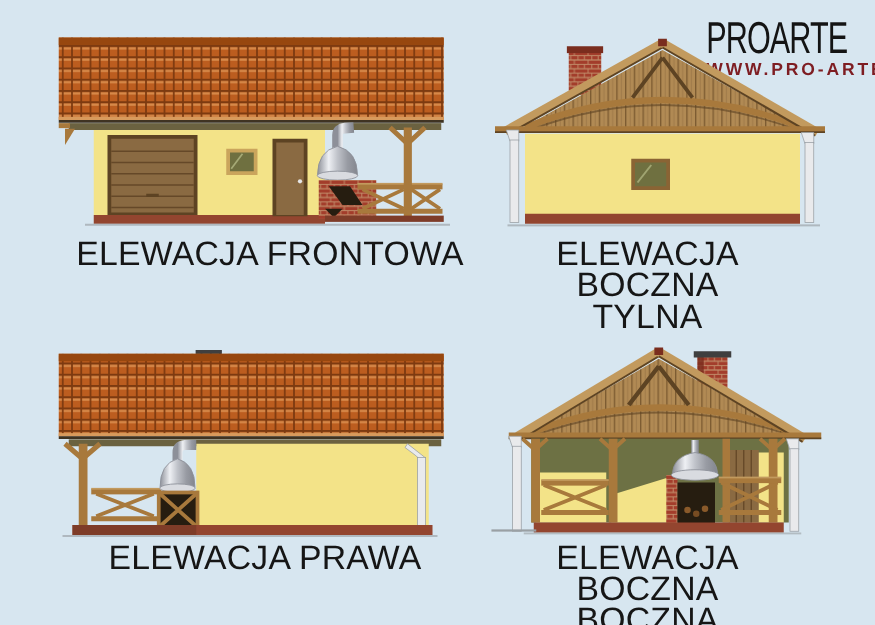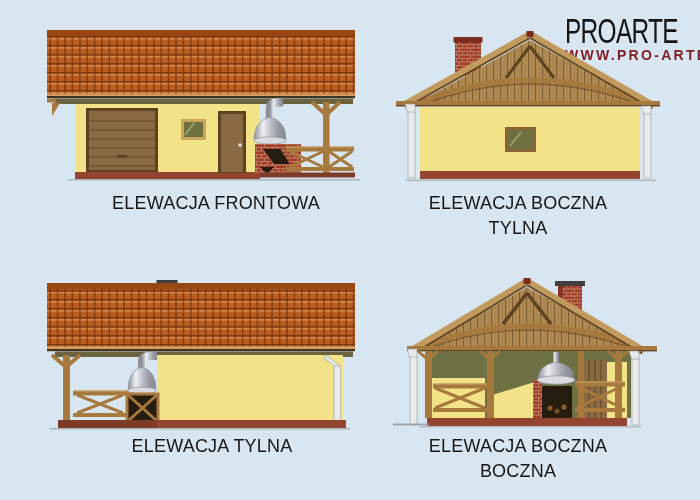--- a/index.html
+++ b/index.html
@@ -1,21 +1,21 @@
 <!DOCTYPE html>
 <html style="--bg: #d7e6f0; --ink: #161616; --logoInk: #141414; --logoRed: #7e1d22; --roofTile: #bc5d1f; --roofTileDark: #7d3a10; --roofTileHi: #d88a4a; --roofRidge: #97470f; --roofEdgeLight: #d89a5c; --fascia: #3f3322; --eaveBand: #6b6240; --wall: #f3e388; --plinth: #93452f; --plinthDark: #7e3c28; --woodDark: #5d4323; --door: #8a6a42; --doorLine: #654828; --woodMid: #a8793c; --woodHi: #c29a5e; --plank: #b18a54; --plankLine: #7d5c32; --brick: #a33d2b; --mortar: #c08a68; --interior: #6d7144; --glass: #6f7040; --glassFrame: #8a6434; --winFrameLight: #caa55c; --metalLight: #eef0f4; --metalDark: #8d9099; --spout: #e9eaec; --deck: #6a4a28; --dark: #261d10; --ground: #9aa0a4; --chimneyCap: #3f3f3f; --capRed: #7a2d1e;"><head>
 <meta charset="utf-8">
 <style>
   html,body{margin:0;padding:0;}
   body{font-family:"Liberation Sans", sans-serif;}
   #canvas{position:relative;width:700px;height:500px;overflow:hidden;
           background:var(--bg,#d7e6f0);}
   .figure{position:absolute;}
   .caption{position:absolute;text-align:center;color:var(--ink,#161616);
-           font-size:18px;line-height:25px;letter-spacing:.2px;}
+           font-size:27px;line-height:25px;letter-spacing:.2px;}
   .logo{position:absolute;left:565px;top:14px;width:132px;text-align:right;}
   .logo .brand{font-size:34px;line-height:32px;font-weight:400;color:var(--logoInk,#141414);
                letter-spacing:-1px;transform:scaleX(.72) scaleY(1.05);transform-origin:left top;white-space:nowrap;}
   .logo .url{font-size:14px;font-weight:bold;letter-spacing:2.3px;color:var(--logoRed,#7e1d22);
              margin-top:1px;white-space:nowrap;}
   
   .p-tiles{fill:url(#tiles)} .p-planks{fill:url(#planks)} .p-bricks{fill:url(#bricks)}
   .f-metal{fill:url(#metalGrad)} .s-metal{stroke:url(#metalGrad);fill:none}
   .f-tile{fill:var(--roofTile)} .f-tileD{fill:var(--roofTileDark)} .f-tileH{fill:var(--roofTileHi)}
   .f-ridge{fill:var(--roofRidge)} .f-edge{fill:var(--roofEdgeLight)} .f-fascia{fill:var(--fascia)}
@@ -296,21 +296,21 @@
 
   <div class="caption" style="left:46px;top:191px;width:340px">
     <div>ELEWACJA FRONTOWA</div>
     <div></div>
   </div>
   <div class="caption" style="left:390px;top:191px;width:256px">
     <div>ELEWACJA BOCZNA</div>
     <div>TYLNA</div>
   </div>
   <div class="caption" style="left:42px;top:434px;width:340px">
-    <div>ELEWACJA TYLNA</div>
+    <div>ELEWACJA PRAWA</div>
     <div></div>
   </div>
   <div class="caption" style="left:390px;top:434px;width:256px">
     <div>ELEWACJA BOCZNA</div>
     <div>BOCZNA</div>
   </div>
 
 </div>
 
 </body></html>

